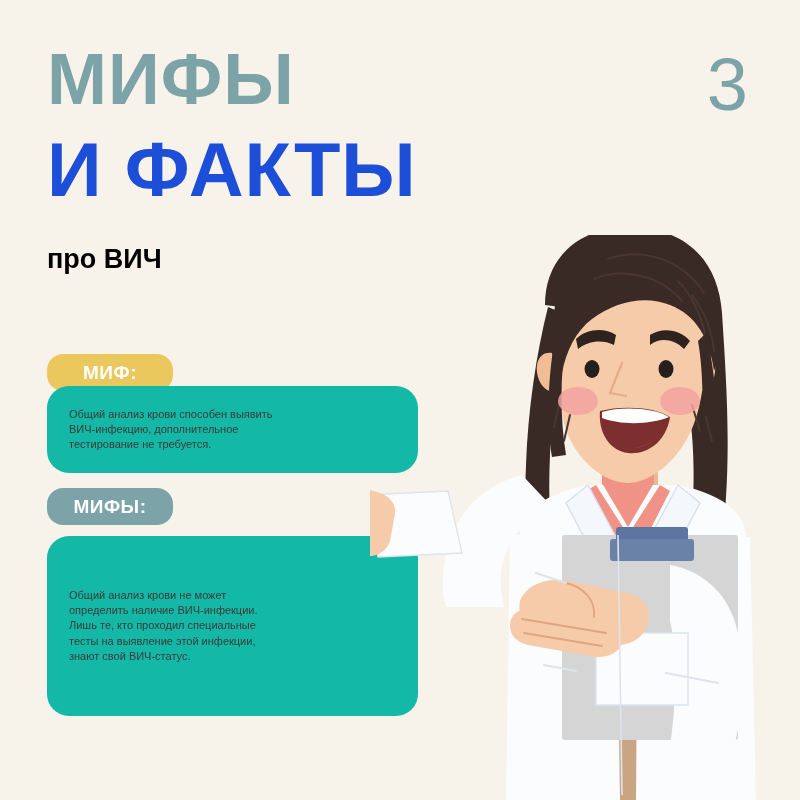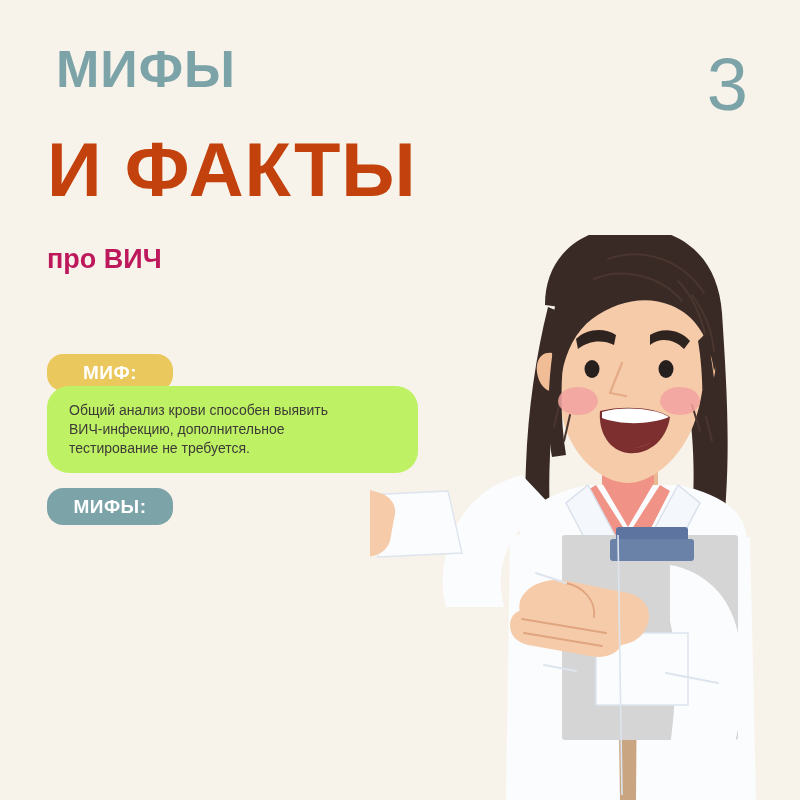--- a/index.html
+++ b/index.html
@@ -13,44 +13,43 @@
     position: relative;
     width: 800px; height: 800px;
     background: #f8f3ea;
     overflow: hidden;
   }
 
   
   .title-myths {
     position: absolute;
     left: 47px; top: 45px;
-    font-size: 52px;
+    font-size: 72px;
     font-weight: bold;
     letter-spacing: 1px;
     line-height: 0.95;
     color: #7ba3a8;
     white-space: nowrap;
-    margin-left: 9px;
   }
   .title-facts {
     position: absolute;
     left: 47px; top: 134px;
     font-size: 76px;
     font-weight: bold;
     letter-spacing: 1px;
     line-height: 0.95;
-    color: #c2410c;
+    color: #1d4ed8;
     white-space: nowrap;
   }
   .title-sub {
     position: absolute;
     left: 47px; top: 244px;
     font-size: 27px;
     font-weight: bold;
-    color: #be185d;
+    color: #000000;
     white-space: nowrap;
   }
   .page-number {
     position: absolute;
     right: 52px; top: 48px;
     font-size: 74px;
     font-weight: 300;
     color: #7ba3a8;
     line-height: 1;
   }
@@ -75,24 +74,24 @@
   }
   .badge-fact {
     left: 47px; top: 488px;
     width: 126px; height: 37px;
     background: #7ba3a8;
   }
 
   
   .card {
     position: absolute;
-    background: #bef264;
+    background: #14b8a6;
     border-radius: 22px;
     color: #3d3a38;
-    font-size: 14px;
+    font-size: 11px;
     line-height: 1.38;
     padding: 18px 22px;
     display: flex;
     align-items: center;
   }
   .card-myth {
     left: 47px; top: 386px;
     width: 371px; height: 87px;
   }
   .card-fact {
@@ -128,20 +127,27 @@
   <div class="card card-myth">
     <p>Общий анализ крови способен выявить
 ВИЧ-инфекцию, дополнительное
 тестирование не требуется.</p>
   </div>
 
   <div class="badge badge-fact">
     <span>МИФЫ:</span>
   </div>
 
+  <div class="card card-fact">
+    <p>Общий анализ крови не может
+определить наличие ВИЧ-инфекции.
+Лишь те, кто проходил специальные
+тесты на выявление этой инфекции,
+знают свой ВИЧ-статус.</p>
+  </div>
 
   <svg id="illustration" viewBox="0 0 430 565">
 
     <path d="M175 70 C175 18 215 -8 258 -8 C312 -8 348 22 352 78
              C356 140 360 200 356 262 C354 296 348 320 340 340
              L316 338 C322 300 326 250 322 200
              C318 150 310 110 296 86 Z" fill="#392a26"></path>
     <path d="M178 72 C166 120 158 175 156 230 C154 276 156 310 162 338
              L186 336 C180 300 178 262 180 220
              C182 170 190 118 202 82 Z" fill="#392a26"></path>

